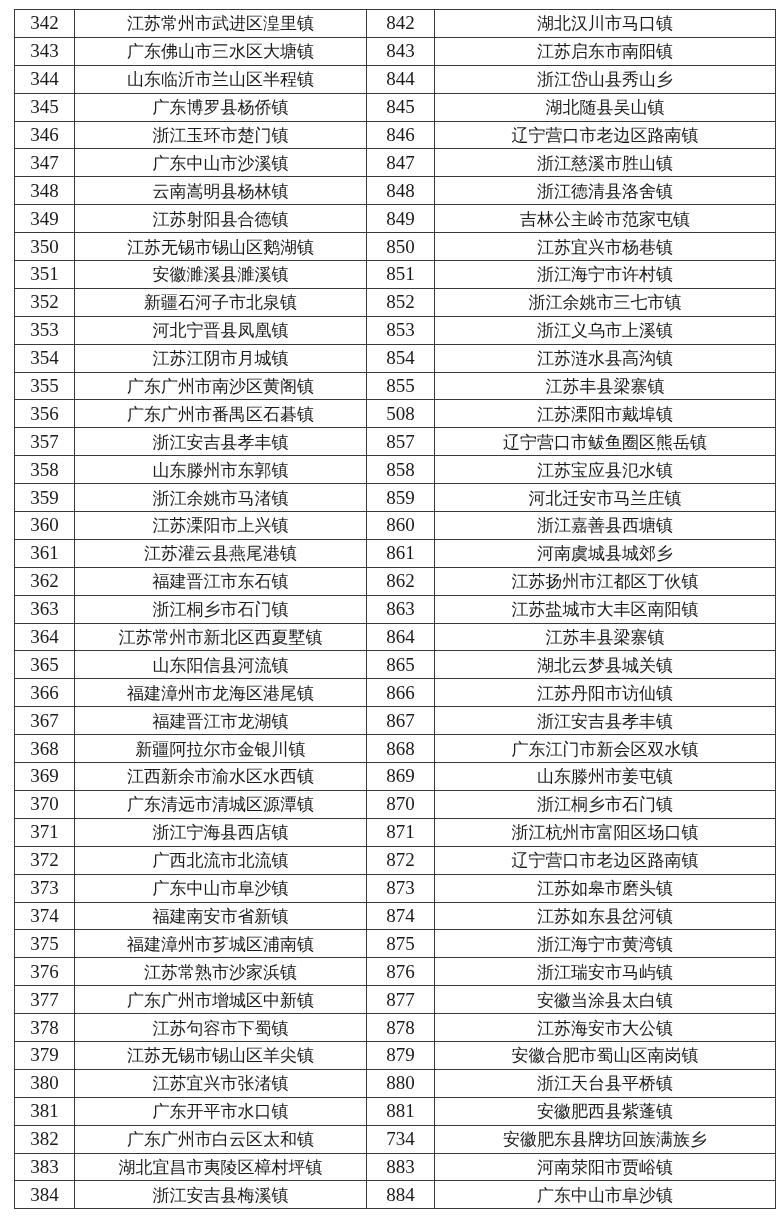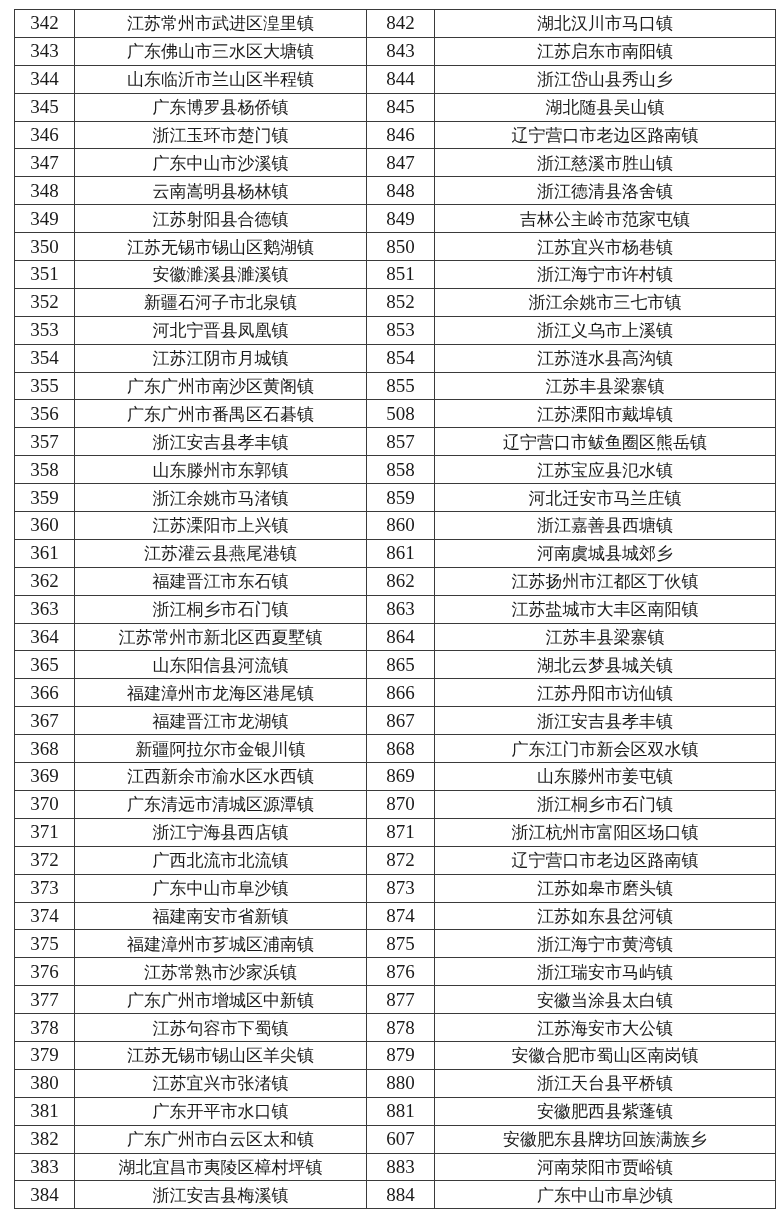--- a/index.html
+++ b/index.html
@@ -294,21 +294,21 @@
         </tr>
         <tr>
           <td class="num">381</td>
           <td class="name">广东开平市水口镇</td>
           <td class="num">881</td>
           <td class="name">安徽肥西县紫蓬镇</td>
         </tr>
         <tr>
           <td class="num">382</td>
           <td class="name">广东广州市白云区太和镇</td>
-          <td class="num">607</td>
+          <td class="num">734</td>
           <td class="name">安徽肥东县牌坊回族满族乡</td>
         </tr>
         <tr>
           <td class="num">383</td>
           <td class="name">湖北宜昌市夷陵区樟村坪镇</td>
           <td class="num">883</td>
           <td class="name">河南荥阳市贾峪镇</td>
         </tr>
         <tr>
           <td class="num">384</td>

